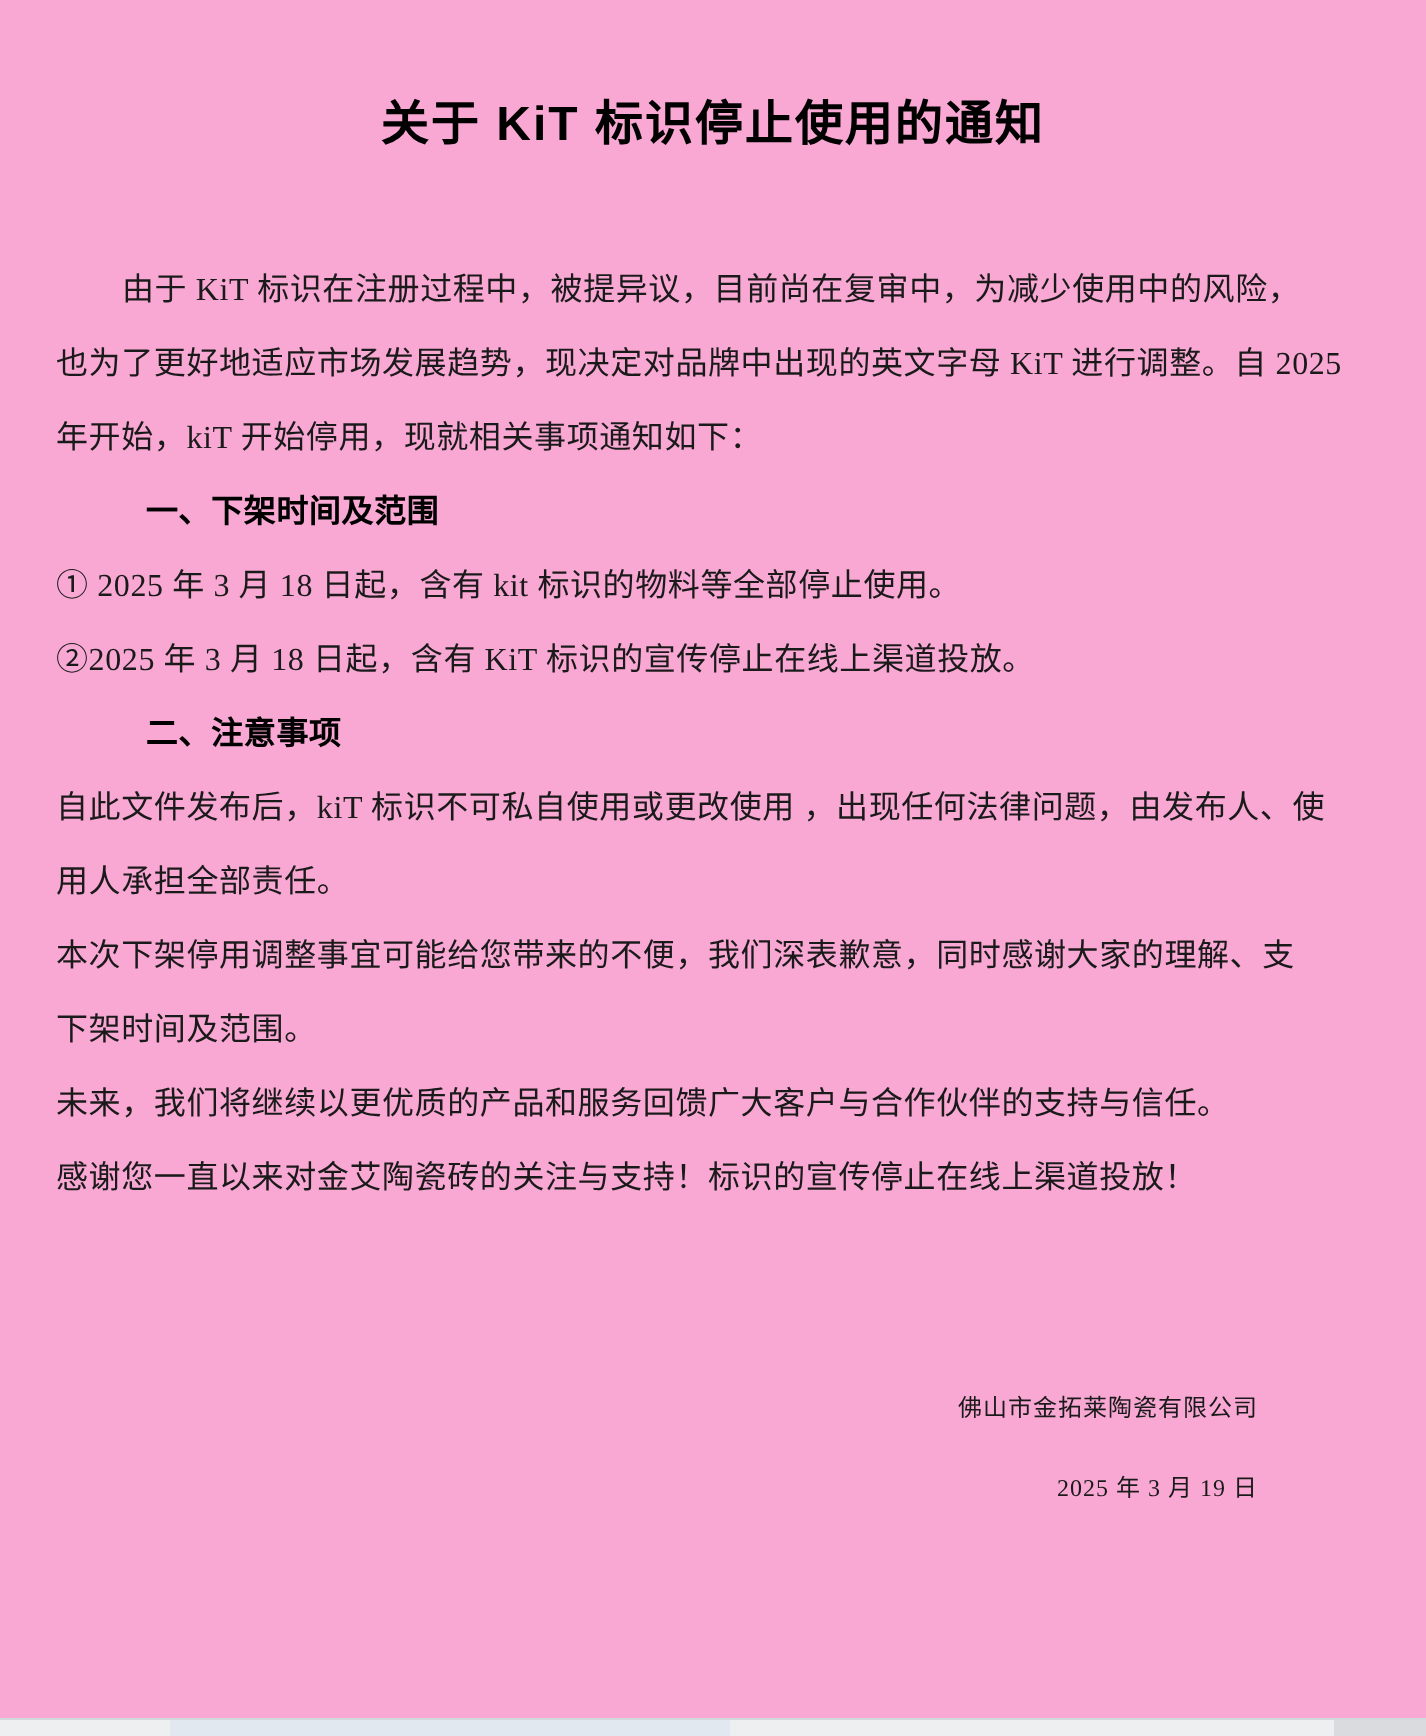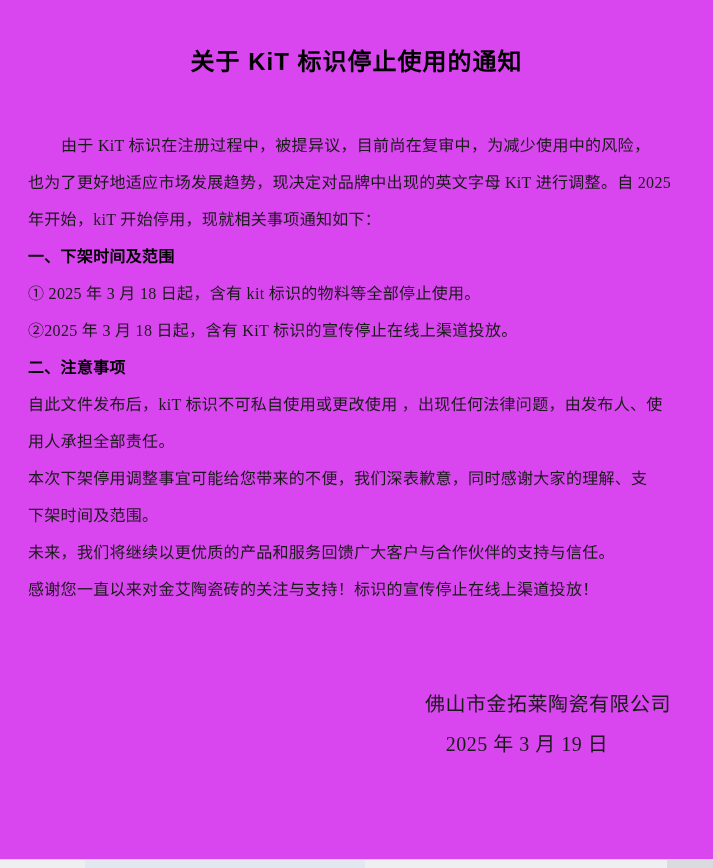--- a/index.html
+++ b/index.html
@@ -11,21 +11,21 @@
     height: 868px;
     position: relative;
     background: #ffffff;
     overflow: hidden;
     font-family: "Liberation Serif", serif;
     color: #1a1a1a;
   }
   .page {
     position: absolute;
     inset: 0;
-    background: #d946ef;
+    background: #f9a8d4;
   }
   .doc-title {
     position: absolute;
     top: 42px;
     left: 0;
     right: 0;
     text-align: center;
     font-family: "Liberation Sans", sans-serif;
     font-weight: 700;
     font-size: 24px;
@@ -46,34 +46,36 @@
     letter-spacing: 0.3px;
     color: #1a1a1a;
   }
   .line.indent {
     padding-left: 33px;
   }
   .line.heading {
     font-family: "Liberation Sans", sans-serif;
     font-weight: 700;
     color: #000000;
+    margin-left: 45px;
   }
   .signature {
     position: absolute;
     top: 684px;
     left: 425px;
     width: 204px;
     text-align: center;
   }
   .signature .sig-line {
     height: 40px;
     line-height: 40px;
-    font-size: 20px;
+    font-size: 12px;
     letter-spacing: 0.5px;
     white-space: nowrap;
+    text-align: right;
   }
   .bottom-edge {
     position: absolute;
     left: 0;
     right: 0;
     bottom: 0;
     height: 8px;
     border-top: 1px solid #d3d8dc;
     background: #edeff1;
   }

